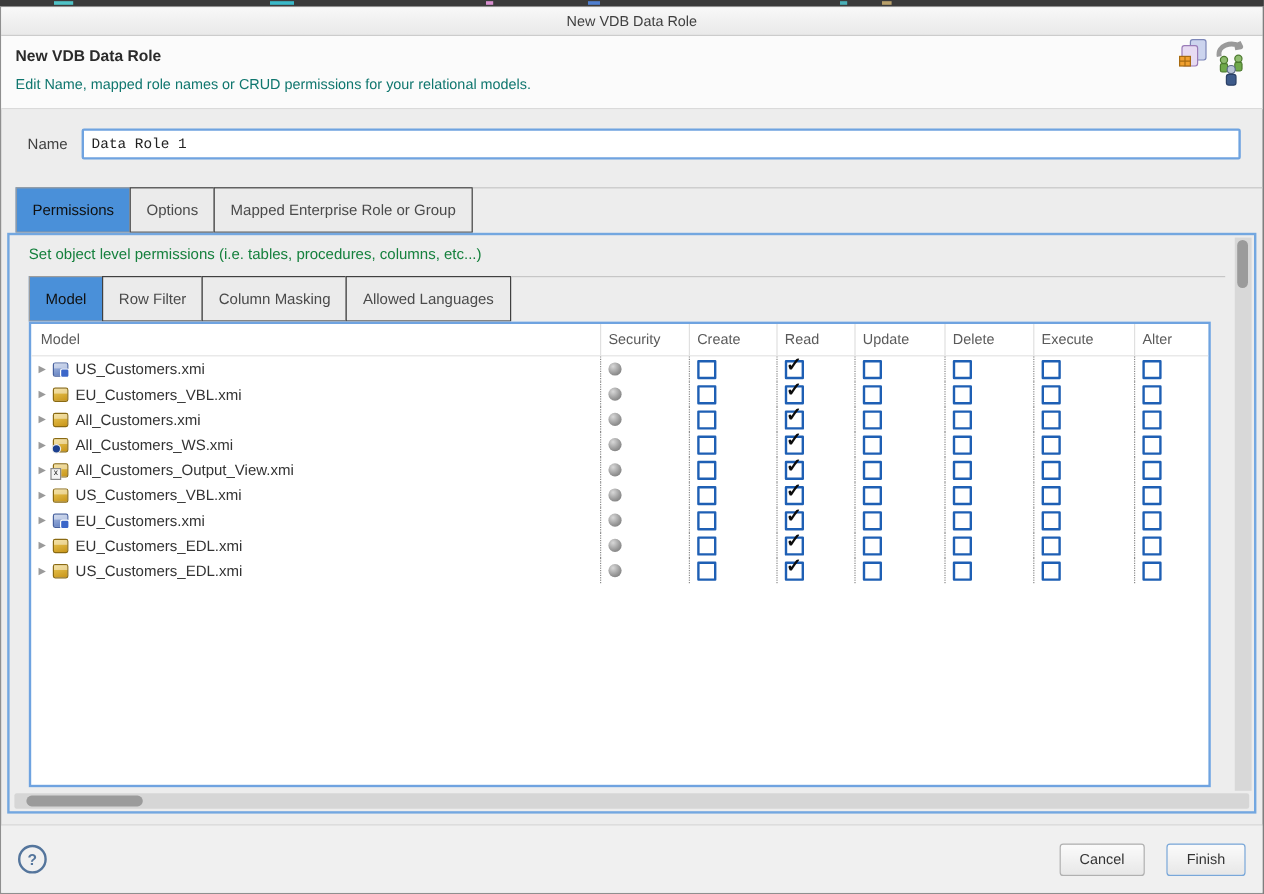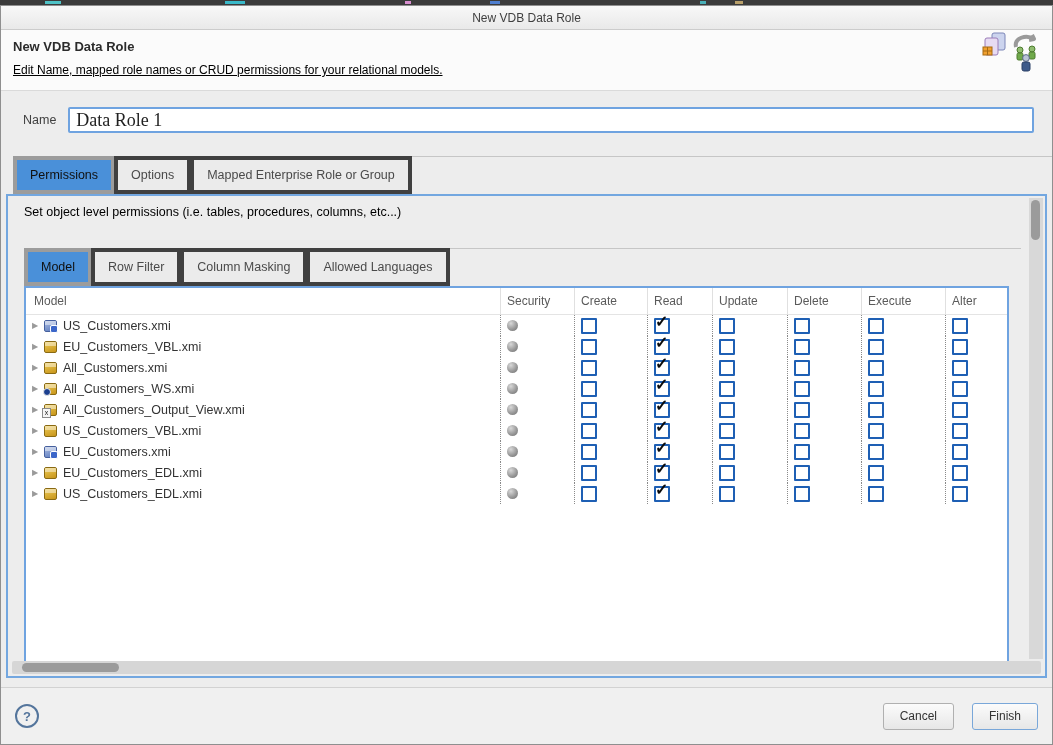--- a/index.html
+++ b/index.html
@@ -17,41 +17,41 @@
   .dialog{position:absolute;top:5px;left:0;right:0;bottom:0;border:1px solid #8f8f8f;
     background:#ededed;display:flex;flex-direction:column;}
   
   .titlebar{height:23px;flex:none;background:linear-gradient(#f8f8f8,#e9e9e9);
     border-bottom:1px solid #cccccc;display:flex;align-items:center;justify-content:center;
     font-size:12px;color:#3f3f3f;}
   
   .header{height:61px;flex:none;background:#fbfbfb;border-bottom:1px solid #dadada;
     padding:9px 12px 0 12px;position:relative;box-sizing:border-box;}
   .header-title{font-size:13px;font-weight:bold;color:#2b2b2b;}
-  .header-sub{font-size:12px;color:#000000;margin-top:9px;text-decoration:underline;}
+  .header-sub{font-size:12px;color:#0f766e;margin-top:9px;}
   .header-icons{position:absolute;right:8px;top:1px;display:flex;align-items:flex-start;}
   
   .name-row{height:64px;flex:none;display:flex;align-items:center;
     padding:0 18px 6px 22px;box-sizing:border-box;}
   .name-label{font-size:12.5px;color:#404040;flex:none;}
   .name-input{flex:1;margin-left:12px;height:22px;border:2px solid #6fa3e0;border-radius:2px;
-    background:#fff;font-family:Liberation Serif, serif;font-size:18px;color:#222;
+    background:#fff;font-family:Liberation Mono, monospace;font-size:12px;color:#222;
     padding:0 6px;outline:none;}
   
   .tabbar{display:flex;align-items:flex-end;padding-left:12px;flex:none;height:39px;}
   .tab{box-sizing:border-box;height:38px;display:flex;align-items:center;padding:0 13px;
-    background:#ebebeb;border:4px solid #404040;margin-left:-1px;font-size:12.5px;color:#4a4a4a;
+    background:#ebebeb;border:1px solid #404040;margin-left:-1px;font-size:12.5px;color:#4a4a4a;
     cursor:default;white-space:nowrap;}
   .tab:first-child{margin-left:0;}
   .tab[data-selected="true"]{background:#4a90d9;color:#101010;border-color:#9c9c9c;}
   .tab-filler{flex:1;height:38px;border-top:1px solid #c6c6c6;box-sizing:border-box;}
   
   .composite{flex:none;height:480px;margin:0 5px;border:2px solid #73a7e0;background:#ededed;
     position:relative;box-sizing:content-box;overflow:hidden;}
-  .hint{color:#000000;font-size:12.5px;padding:9px 16px 28px 16px;}
+  .hint{color:#15803d;font-size:12.5px;padding:9px 16px 10px 16px;}
   .inner-tabbar{padding-left:16px;margin-right:24px;height:39px;}
   
   .ptable{margin:0 36px 0 16px;border:2px solid #6fa3e0;background:#fff;height:384px;
     position:relative;overflow:hidden;}
   .grid-row{display:grid;grid-template-columns:minmax(0,1fr) 74px 73px 65px 75px 74px 84px 62px;}
   .thead{height:26px;border-bottom:1px solid #e4e4e4;color:#5a5a5a;font-size:12px;}
   .th{display:flex;align-items:center;height:100%;padding-left:6px;border-left:1px solid #e0e0e0;
     box-sizing:border-box;}
   .th:first-child{border-left:none;padding-left:8px;}
   .tr{height:21px;font-size:12.5px;color:#333;}

